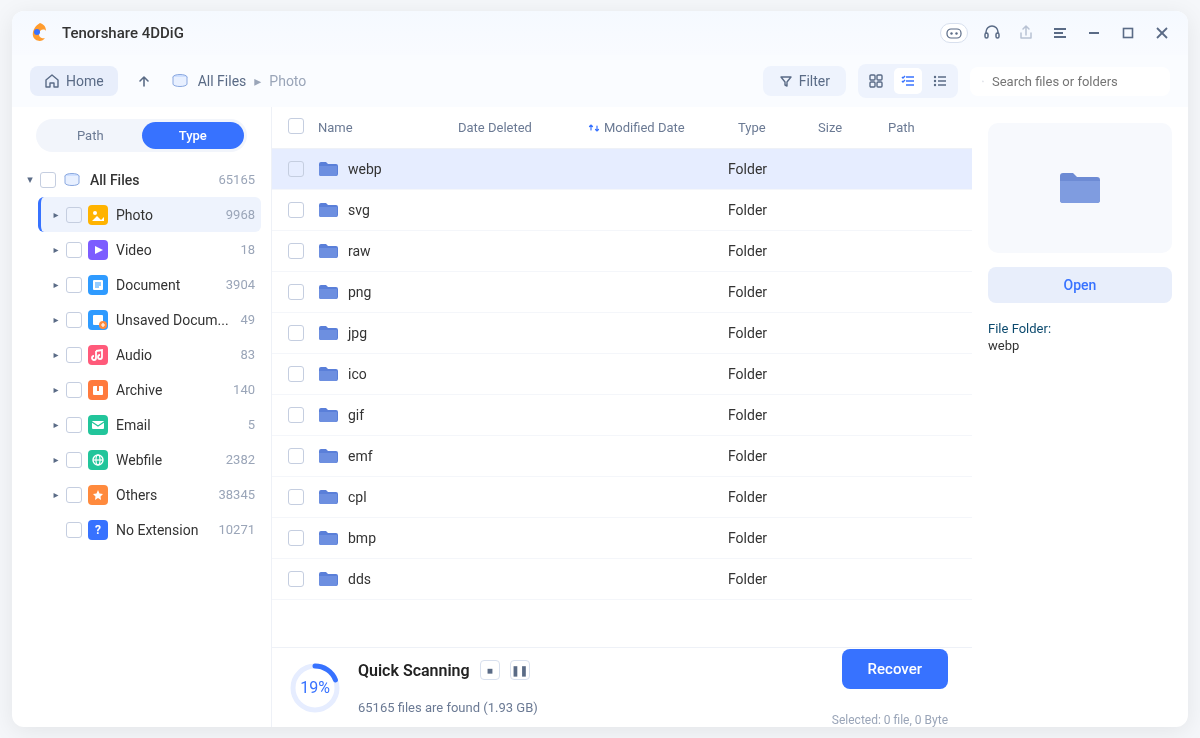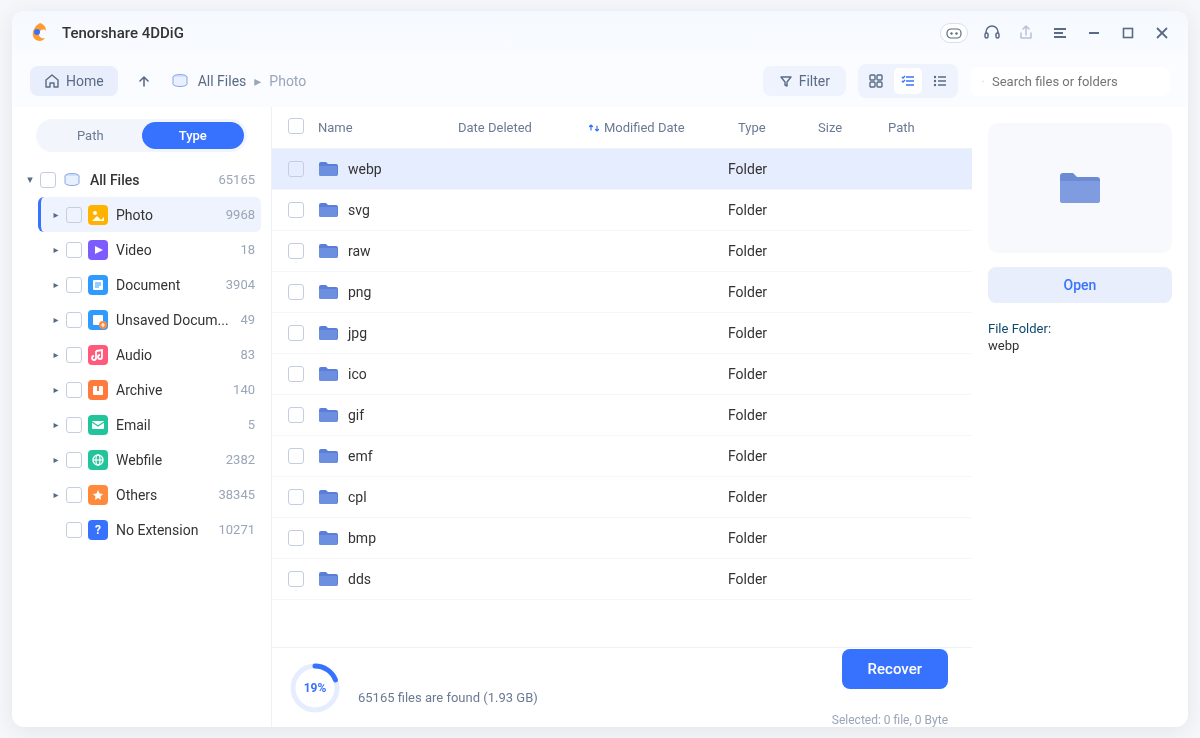--- a/index.html
+++ b/index.html
@@ -63,21 +63,21 @@
 
 .detail { width:216px; padding:16px; display:flex; flex-direction:column; align-items:center; }
 .preview-card { width:100%; height:130px; background:#f7f9fd; border-radius:10px; display:flex; align-items:center; justify-content:center; margin-bottom:14px; }
 .open-btn { width:100%; padding:10px 17px; background:#e8eefb; color:#3772ff; border:none; border-radius:8px; font-size:14px; font-weight:500; cursor:pointer; margin-bottom:18px; }
 .detail-meta { width:100%; font-size:13px; }
 .detail-meta .meta-label { color:#0c4a6e; margin-bottom:2px; }
 .detail-meta .meta-value { color:#333; }
 
 .footer { height:80px; border-top:1px solid #eef1f7; display:flex; align-items:center; padding:0 24px 0 16px; }
 .progress-ring { width:54px; height:54px; margin-right:16px; position:relative; }
-.progress-ring .pct { position:absolute; inset:0; display:flex; align-items:center; justify-content:center; font-size:12px; font-weight:700; color:#3772ff; }
+.progress-ring .pct { position:absolute; inset:0; display:flex; align-items:center; justify-content:center; font-size:16px; font-weight:400; color:#3772ff; }
 .scan-info .scan-title { font-size:16px; font-weight:600; color:#222; display:flex; align-items:center; gap:10px; }
 .scan-info .scan-sub { font-size:13px; color:#6b7a94; margin-top:20px; }
 .scan-ctrl { width:20px; height:20px; border:1px solid #d8e0ee; border-radius:4px; display:flex; align-items:center; justify-content:center; font-size:10px; color:#5a6b86; cursor:pointer; }
 .footer-spacer { flex:1; }
 .recover-btn { background:#3772ff; color:#fff; border:none; border-radius:8px; padding:11px 26px; font-size:15px; font-weight:500; cursor:pointer; }
 .selected-info { font-size:12px; color:#9aa5b8; margin-top:24px; text-align:right; }
 .footer-right { display:flex; flex-direction:column; align-items:flex-end; }
 
 svg { display:block; }
 </style>
@@ -517,20 +517,25 @@
 
       <div class="footer">
         <div class="progress-ring">
           <svg width="54" height="54" viewBox="0 0 54 54">
               <circle cx="27" cy="27" r="22" fill="none" stroke="#e6edff" stroke-width="5"></circle>
               <circle cx="27" cy="27" r="22" fill="none" stroke="#3772ff" stroke-width="5" stroke-dasharray="138" stroke-dashoffset="112" transform="rotate(-90 27 27)" stroke-linecap="round"></circle>
             </svg>
           <div class="pct">19%</div>
         </div>
         <div class="scan-info">
+          <div class="scan-title">
+            <span>Quick Scanning</span>
+            <span class="scan-ctrl">■</span>
+            <span class="scan-ctrl">❚❚</span>
+          </div>
           <div class="scan-sub">65165 files are found (1.93 GB)</div>
         </div>
         <div class="footer-spacer"></div>
         <div class="footer-right">
           <button class="recover-btn">Recover</button>
           <div class="selected-info">Selected: 0 file, 0 Byte</div>
         </div>
       </div>
     </div>
 

